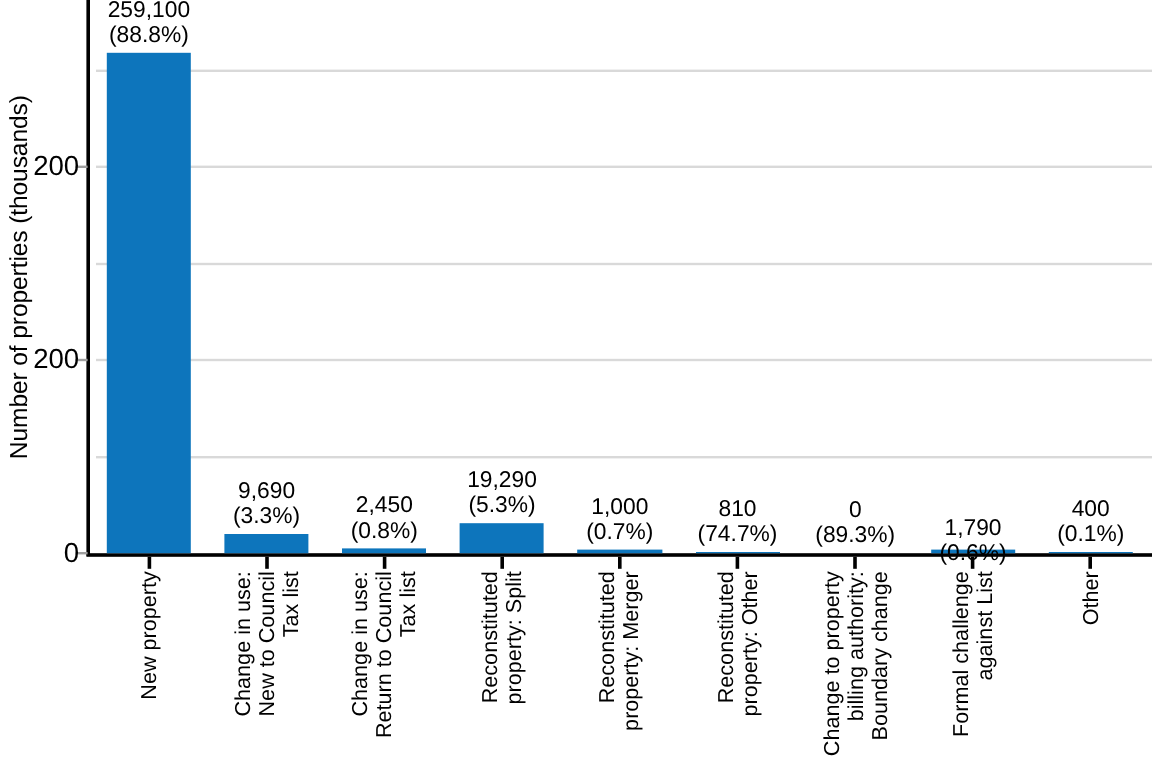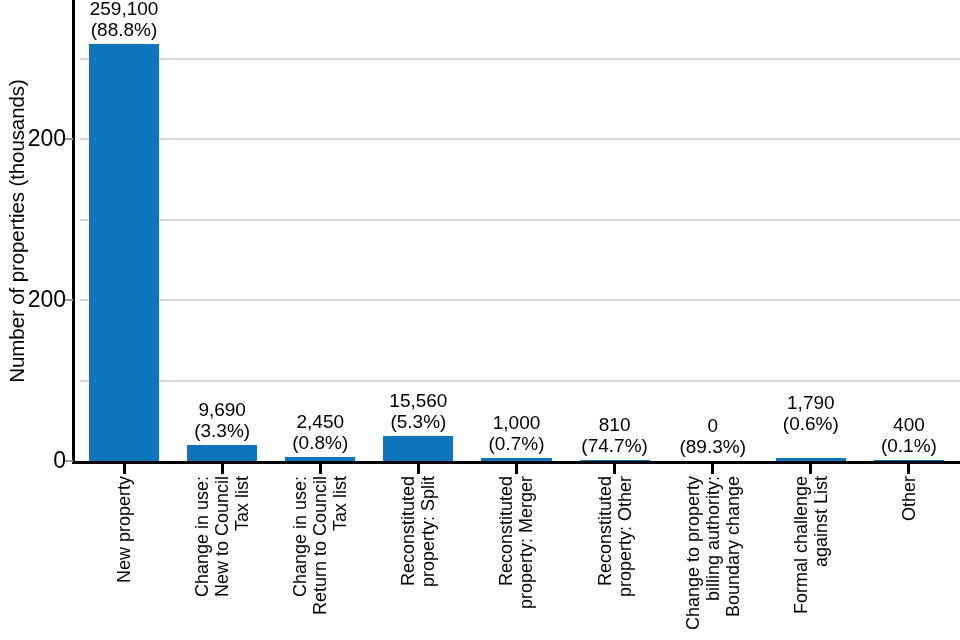--- a/index.html
+++ b/index.html
@@ -177,36 +177,36 @@
       </div>
       <div class="bar-value-label" style="left: 167.111px; width: 110.111px; top: 399.399px;">
         <span class="v-num">9,690</span>
         <span class="v-pct">(3.3%)</span>
       </div>
       <div class="bar-value-label" style="left: 265.222px; width: 110.111px; top: 411.055px;">
         <span class="v-num">2,450</span>
         <span class="v-pct">(0.8%)</span>
       </div>
       <div class="bar-value-label" style="left: 363.333px; width: 110.111px; top: 389.948px;">
-        <span class="v-num">15,560</span>
+        <span class="v-num">19,290</span>
         <span class="v-pct">(5.3%)</span>
       </div>
       <div class="bar-value-label" style="left: 461.444px; width: 110.111px; top: 411.78px;">
         <span class="v-num">1,000</span>
         <span class="v-pct">(0.7%)</span>
       </div>
       <div class="bar-value-label" style="left: 559.556px; width: 110.111px; top: 413.857px;">
         <span class="v-num">810</span>
         <span class="v-pct">(74.7%)</span>
       </div>
       <div class="bar-value-label" style="left: 657.667px; width: 110.111px; top: 415px;">
         <span class="v-num">0</span>
         <span class="v-pct">(89.3%)</span>
       </div>
-      <div class="bar-value-label" style="left: 755.778px; width: 110.111px; top: 392px;">
+      <div class="bar-value-label" style="left: 755.778px; width: 110.111px; top: 430px;">
         <span class="v-num">1,790</span>
         <span class="v-pct">(0.6%)</span>
       </div>
       <div class="bar-value-label" style="left: 853.889px; width: 110.111px; top: 414.356px;">
         <span class="v-num">400</span>
         <span class="v-pct">(0.1%)</span>
       </div>
     </div>
   <div id="xticks-layer">
       <div class="x-tick-mark" style="left: 122.556px;"></div>

